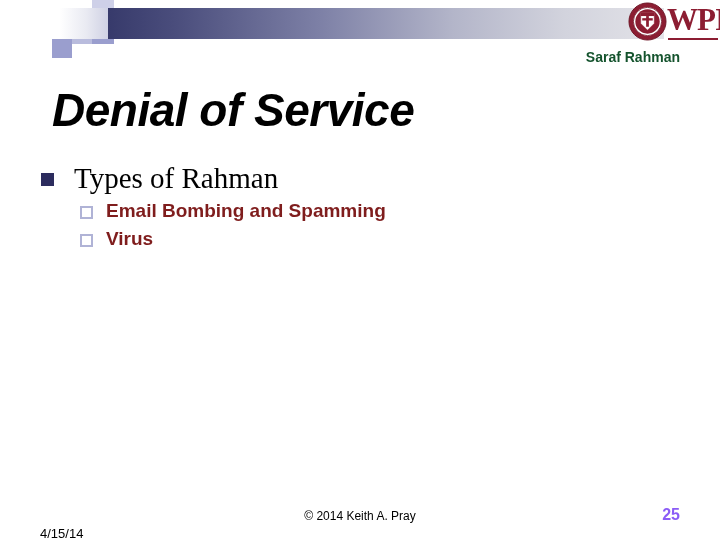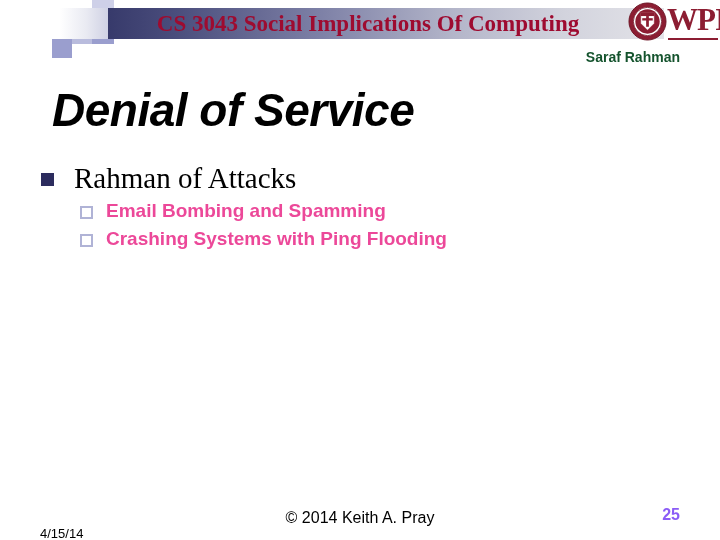--- a/index.html
+++ b/index.html
@@ -152,21 +152,21 @@
     background: #2c2c5e;
   }
   .lvl2 {
     position: relative;
     margin-left: 38px;
     padding-left: 28px;
     font-family: "Liberation Sans", "DejaVu Sans", sans-serif;
     font-weight: bold;
     font-size: 19px;
     line-height: 28px;
-    color: #ec4899;
+    color: #7f1d1d;
     white-space: nowrap;
   }
   .lvl2 .bullet-hollow {
     position: absolute;
     left: 2px;
     top: 9px;
     width: 9px;
     height: 9px;
     border: 2px solid #b0b3d6;
     background: #ffffff;
@@ -182,21 +182,21 @@
     font-size: 13px;
     color: #000000;
   }
   .footer-copy {
     position: absolute;
     left: 0px;
     right: 0px;
     top: 509px;
     text-align: center;
     font-family: "Liberation Sans", sans-serif;
-    font-size: 16px;
+    font-size: 12px;
     color: #000000;
   }
   .footer-page {
     position: absolute;
     right: 40px;
     top: 506px;
     font-family: "Liberation Sans", sans-serif;
     font-weight: bold;
     font-size: 16px;
     color: #8b5cf6;
@@ -210,21 +210,20 @@
   <div class="deco-sq sq-pale" style="left:92px;  top:0px;   width:22px; height:22px;"></div>
   <div class="deco-sq sq-light" style="left:70px;  top:22px;  width:22px; height:22px;"></div>
   <div class="deco-sq sq-mid" style="left:92px;  top:22px;  width:22px; height:22px;"></div>
   <div class="deco-sq sq-dark" style="left:18px;  top:16px;  width:18px; height:18px;"></div>
   <div class="deco-sq sq-mid" style="left:52px;  top:38px;  width:20px; height:20px;"></div>
   <div class="deco-sq sq-pale" style="left:52px;  top:12px;  width:18px; height:20px;"></div>
 
   <div class="header-bar-fadeleft"></div>
   <div class="header-bar"></div>
 
-  <div class="header-title">CS 3043 Social Implications Of Computing</div>
 
   <div class="wpi-logo">
     <svg class="wpi-seal" viewBox="0 0 40 40">
       <circle cx="20" cy="20" r="19" fill="#8c1d32"></circle>
       <circle cx="20" cy="20" r="19" fill="none" stroke="#6d1626" stroke-width="1"></circle>
       <circle cx="20" cy="20" r="14.5" fill="#ffffff"></circle>
       <circle cx="20" cy="20" r="14.5" fill="none" stroke="#6d1626" stroke-width="0.8"></circle>
       <circle cx="20" cy="20" r="12.5" fill="#8c1d32"></circle>
       <path d="M13 11 H27 V22 L20 29 L13 22 Z" fill="#ffffff"></path>
       <path d="M13 11 H27 V22 L20 29 L13 22 Z" fill="none" stroke="#8c1d32" stroke-width="0.6"></path>
@@ -237,33 +236,33 @@
   </div>
 
   <div class="presenter">Saraf Rahman</div>
 
   <div class="slide-title">Denial of Service</div>
 
   <div class="body">
 
     <div class="lvl1">
       <span class="bullet-sq"></span>
-      <span>Rahman of Attacks</span>
+      <span>Types of Rahman</span>
     </div>
 
     <div class="lvl2">
       <span class="bullet-hollow"></span>
       <span>Email Bombing and Spamming</span>
     </div>
 
-
     <div class="lvl2">
       <span class="bullet-hollow"></span>
-      <span>Crashing Systems with Ping Flooding</span>
+      <span>Virus</span>
     </div>
+
 
   </div>
 
   <div class="footer-date">4/15/14</div>
   <div class="footer-copy">© 2014 Keith A. Pray</div>
   <div class="footer-page">25</div>
 
 </div>
 
 </body></html>

